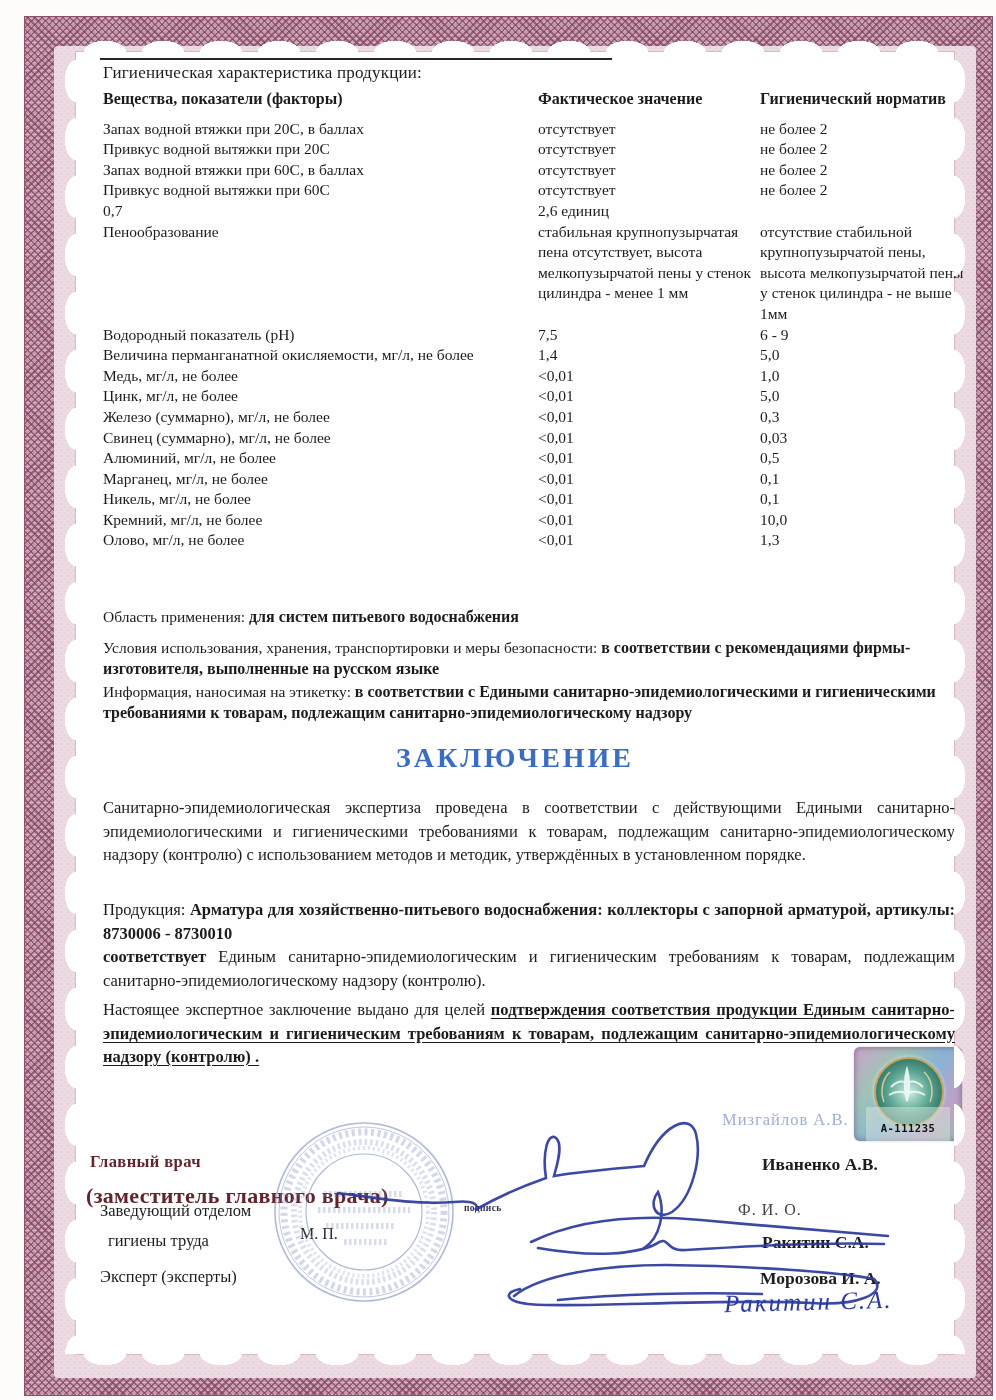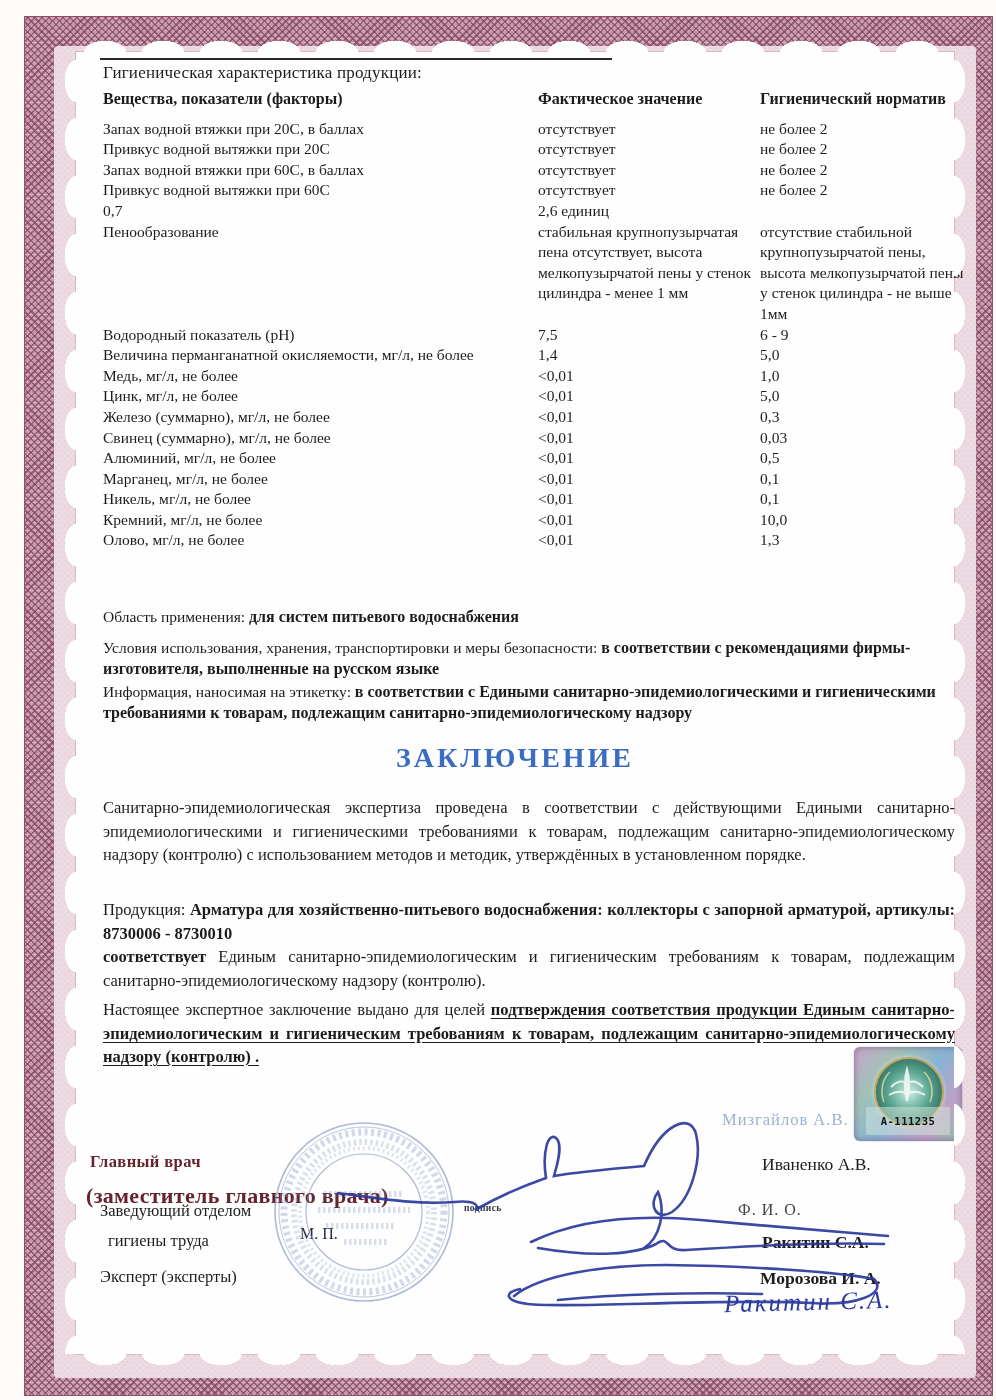--- a/index.html
+++ b/index.html
@@ -77,36 +77,36 @@
   .maroon{color:#63242e;font-weight:bold;}
   .lbl-chief{left:14px;top:1100px;font-size:16.5px;letter-spacing:.4px;}
   .lbl-deputy{left:10px;top:1131px;font-size:22px;letter-spacing:.3px;}
   .lbl-depthead{left:24px;top:1149px;font-size:16.5px;}
   .lbl-hygiene{left:32px;top:1179px;font-size:16.5px;}
   .lbl-expert{left:24px;top:1215px;font-size:16.5px;}
   .lbl-mp{left:224px;top:1173px;font-size:16px;color:#2a2a38;}
   .cap-sign{left:388px;top:1151px;font-size:9.5px;font-weight:bold;color:#33334a;letter-spacing:.4px;}
   .cap-fio{left:662px;top:1149px;font-size:16px;color:#444;letter-spacing:1px;}
   .name-faded{left:646px;top:1058px;font-size:16.5px;color:#9cb0cf;letter-spacing:1px;text-align:right;}
-  .name-1{left:686px;top:1102px;font-size:17.5px;font-weight:normal;}
+  .name-1{left:686px;top:1102px;font-size:17.5px;font-weight:bold;}
   .name-2{left:686px;top:1180px;font-size:17.5px;font-weight:bold;}
   .name-3{left:684px;top:1216px;font-size:17.5px;font-weight:bold;}
   .handwritten{left:648px;top:1236px;font-size:25px;font-style:italic;color:#2b3a9d;
     transform:rotate(-1.5deg);letter-spacing:2px;white-space:nowrap;}
   
   .hologram{left:778px;top:995px;width:108px;height:94px;border-radius:6px;
     background:linear-gradient(130deg,#c9a6ca 0%,#9fc3b7 28%,#88b3d4 52%,#bfa1c7 78%,#90bfa8 100%);
     box-shadow:inset 0 0 6px rgba(90,40,110,.55), 0 0 2px rgba(0,0,0,.25);overflow:hidden;}
   .hologram .ring{position:absolute;left:20px;top:10px;width:66px;height:66px;border-radius:50%;
     background:radial-gradient(circle,#cdeee6 0%,#5aa591 45%,#2d6d60 80%);
     border:2px solid #c3a75e;box-shadow:0 0 4px rgba(255,255,255,.6);}
   .hologram svg{position:absolute;left:0;top:0;}
   .holo-num{position:absolute;left:12px;top:60px;width:84px;text-align:center;
     font-family:"DejaVu Sans Mono",monospace;font-size:10.5px;font-weight:bold;color:#101010;
-    background:rgba(210,225,215,.55);letter-spacing:.5px;padding:8px 0;}
+    background:rgba(210,225,215,.55);letter-spacing:.5px;padding:15px 0;}
   
   .ink-layer{left:0;top:0;width:880px;height:1304px;pointer-events:none;}
 </style>
 </head>
 <body>
 
 <div class="band-dark"></div>
 <div class="band-lace"></div>
 <div class="sc sc-top"></div>
 <div class="sc sc-bottom"></div>

